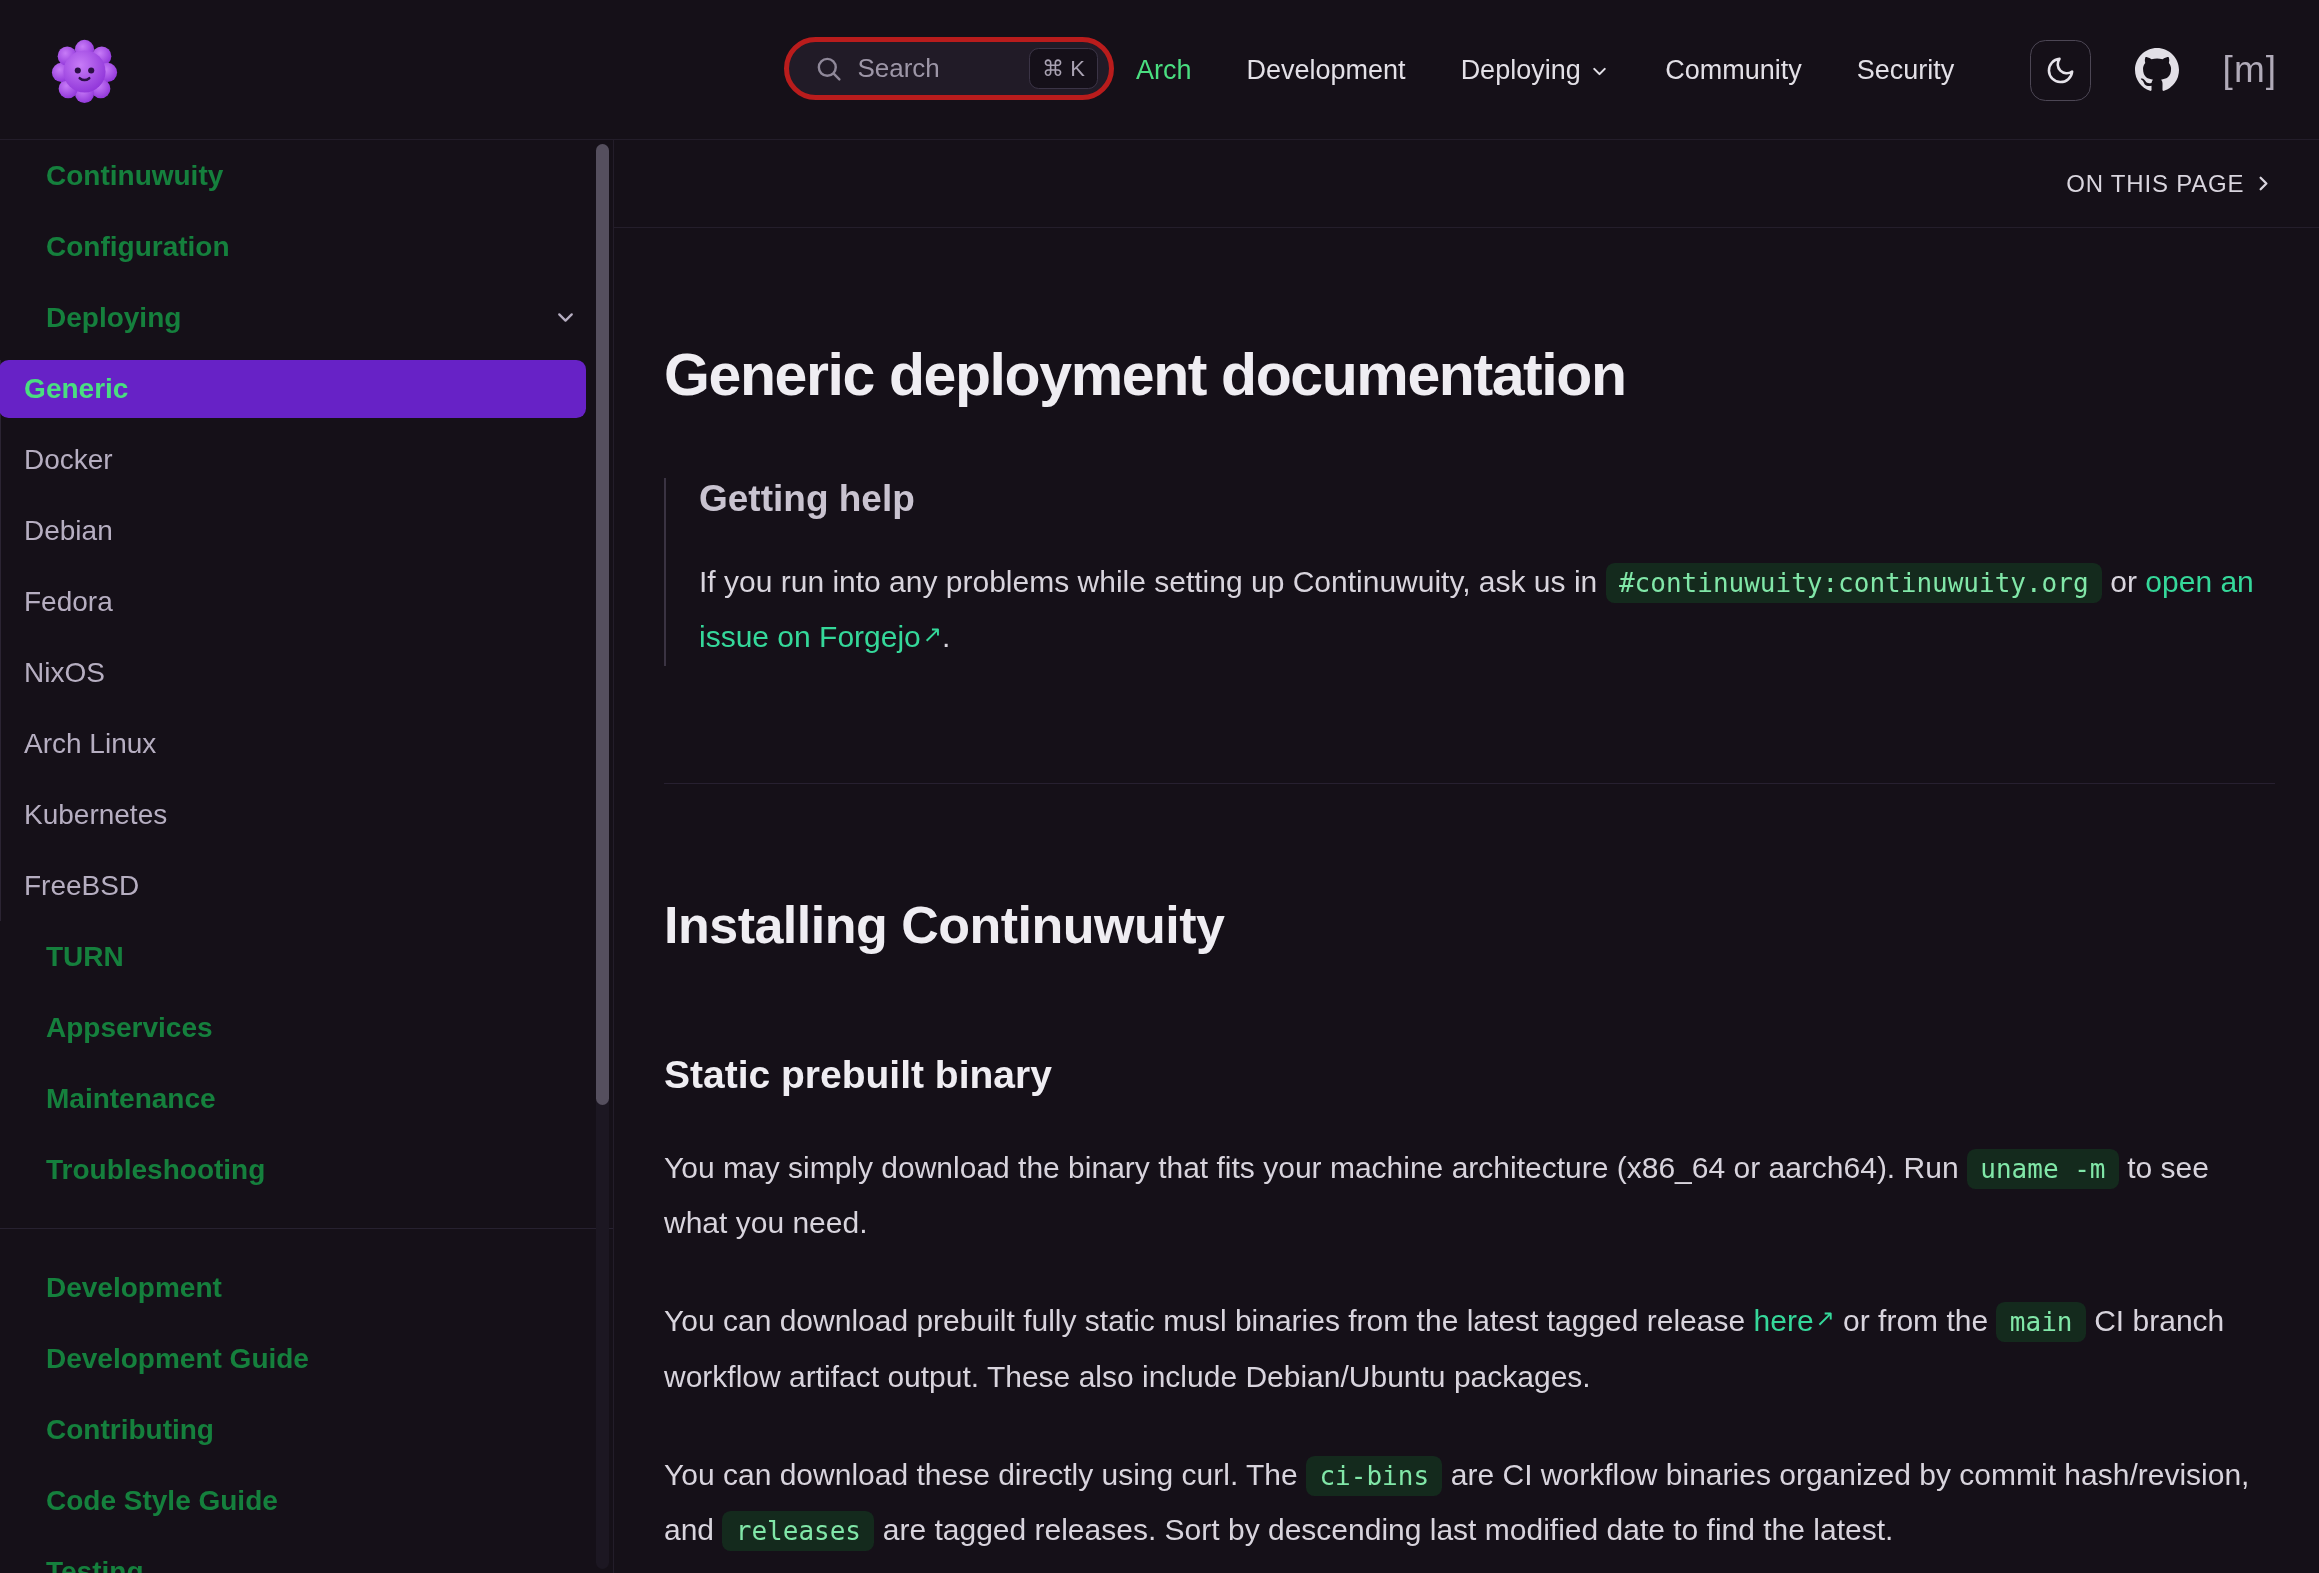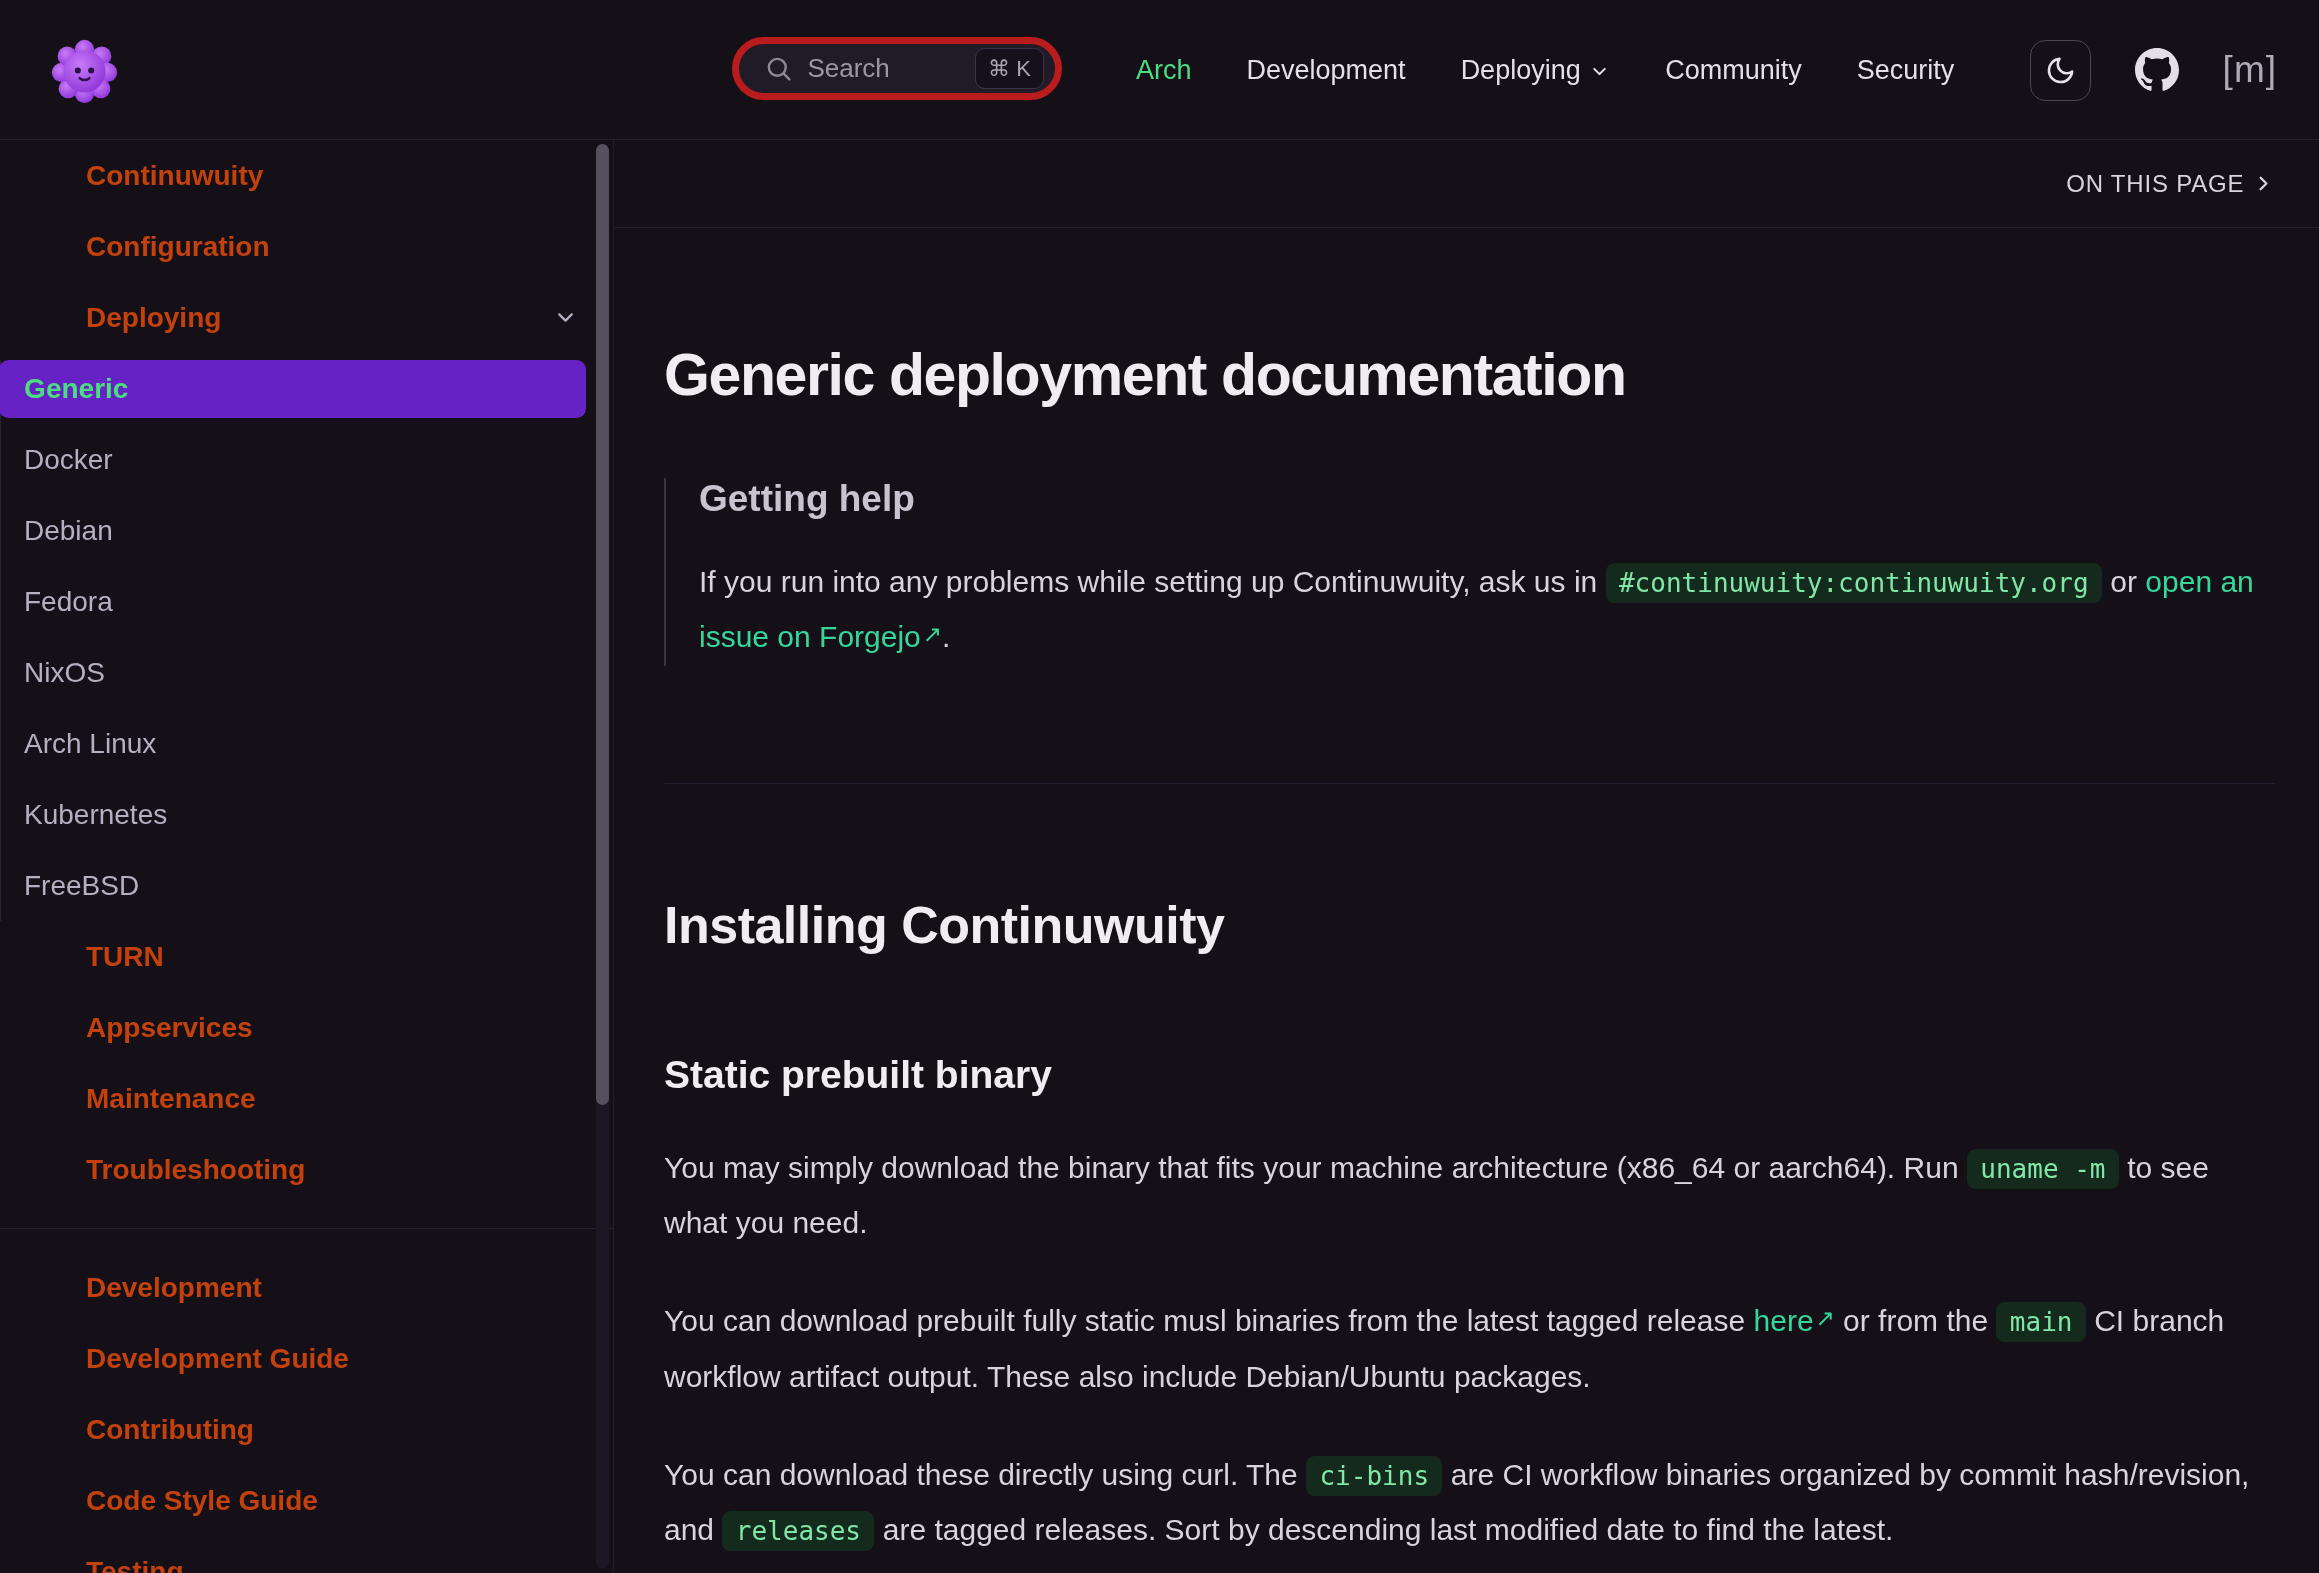--- a/index.html
+++ b/index.html
@@ -15,22 +15,22 @@
   
   .navbar {
     position:absolute; top:0; left:0; right:0; height:140px;
     border-bottom:1px solid #231d2a;
     background:#151018;
   }
   .logo {
     position:absolute; left:50px; top:36px; width:69px; height:69px; cursor:pointer;
   }
   .search {
-    position:absolute; left:732px; top:37px; width:330px; height:63px;
-    border-radius:33px; background:#211b27; border:7px solid #b91c1c;
+    position:absolute; left:784px; top:37px; width:330px; height:63px;
+    border-radius:33px; background:#211b27; border:5px solid #b91c1c;
     display:flex; align-items:center; padding:0 10.6px 0 25px; cursor:pointer;
   }
   .search .mag { width:29px; height:29px; flex:0 0 auto; }
   .search .ph { margin-left:14.4px; font-size:26px; color:#9d96a7; flex:1; }
   .kbd {
     border:1px solid #3b3446; background:#151019; border-radius:9.6px;
     padding:6.7px 12.5px; font-size:22px; color:#a9a2b2; white-space:nowrap;
   }
   .nav-links {
     position:absolute; left:1136px; top:0; height:140px;
@@ -51,21 +51,21 @@
   .matrix { font-size:37px; color:#b0aab8; cursor:pointer; letter-spacing:1px; }
 
   
   .sidebar {
     position:absolute; top:140px; left:0; width:613px; bottom:0;
     background:#151018;
   }
   .side-item {
     height:71px; display:flex; align-items:center;
     padding-left:46px; padding-right:35px;
-    font-size:28px; font-weight:600; color:#c2410c; cursor:pointer;margin-left:40px;
+    font-size:28px; font-weight:600; color:#15803d; cursor:pointer;
   }
   .side-item.group { justify-content:space-between;align-items:center; }
   .side-sub {
     border-left:1.9px solid #2b2433;
   }
   .side-subitem {
     height:71px; display:flex; align-items:center; padding-left:23px;
     font-size:28px; font-weight:400; color:#b6aec1; cursor:pointer;
   }
   .side-subitem.active {

